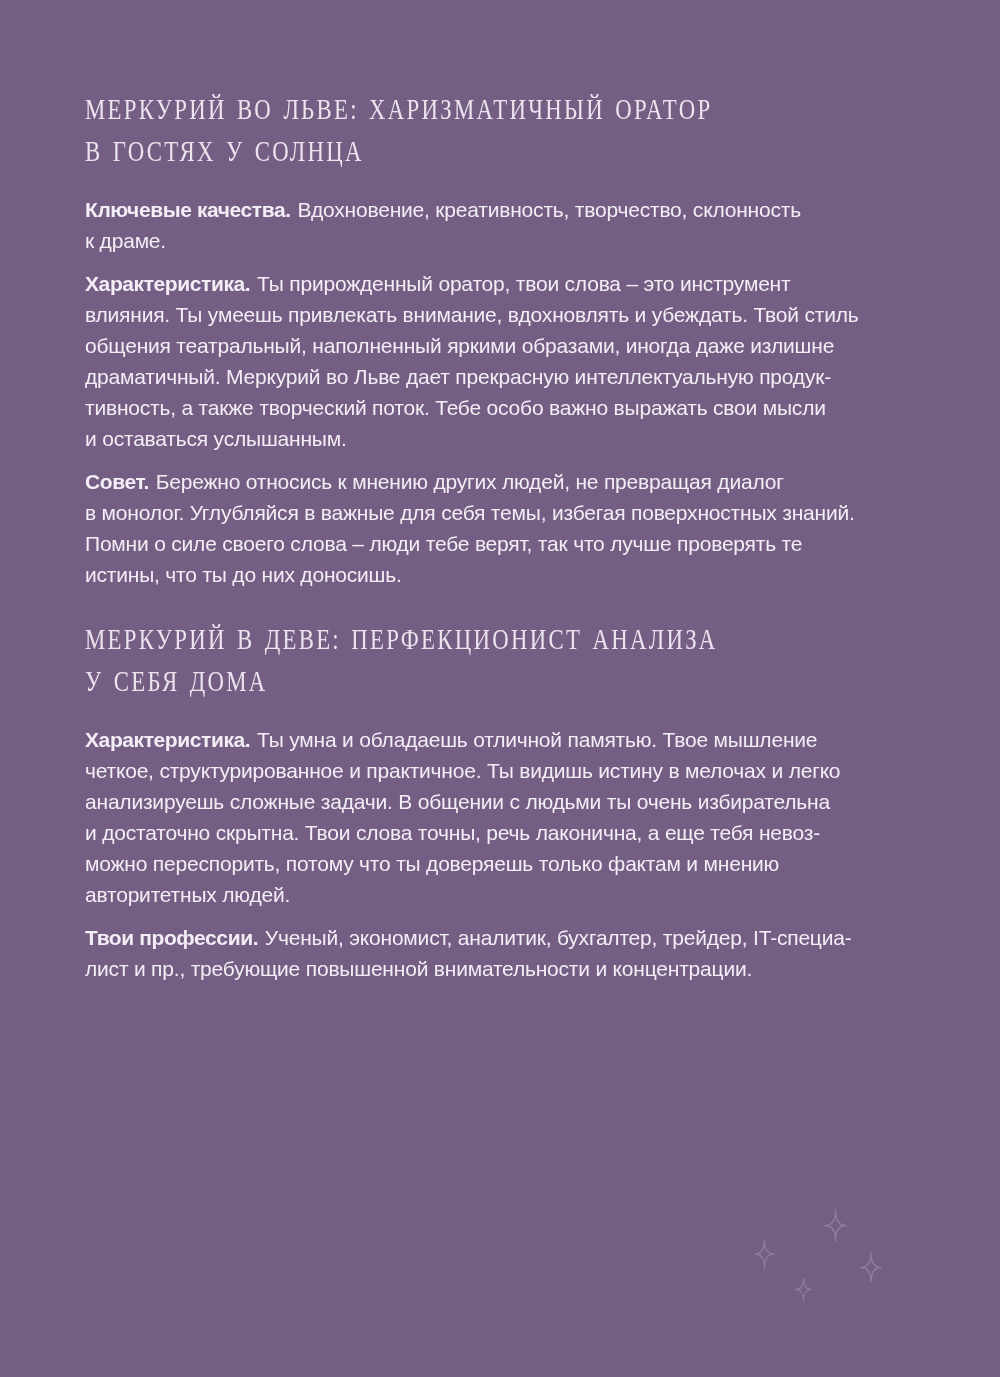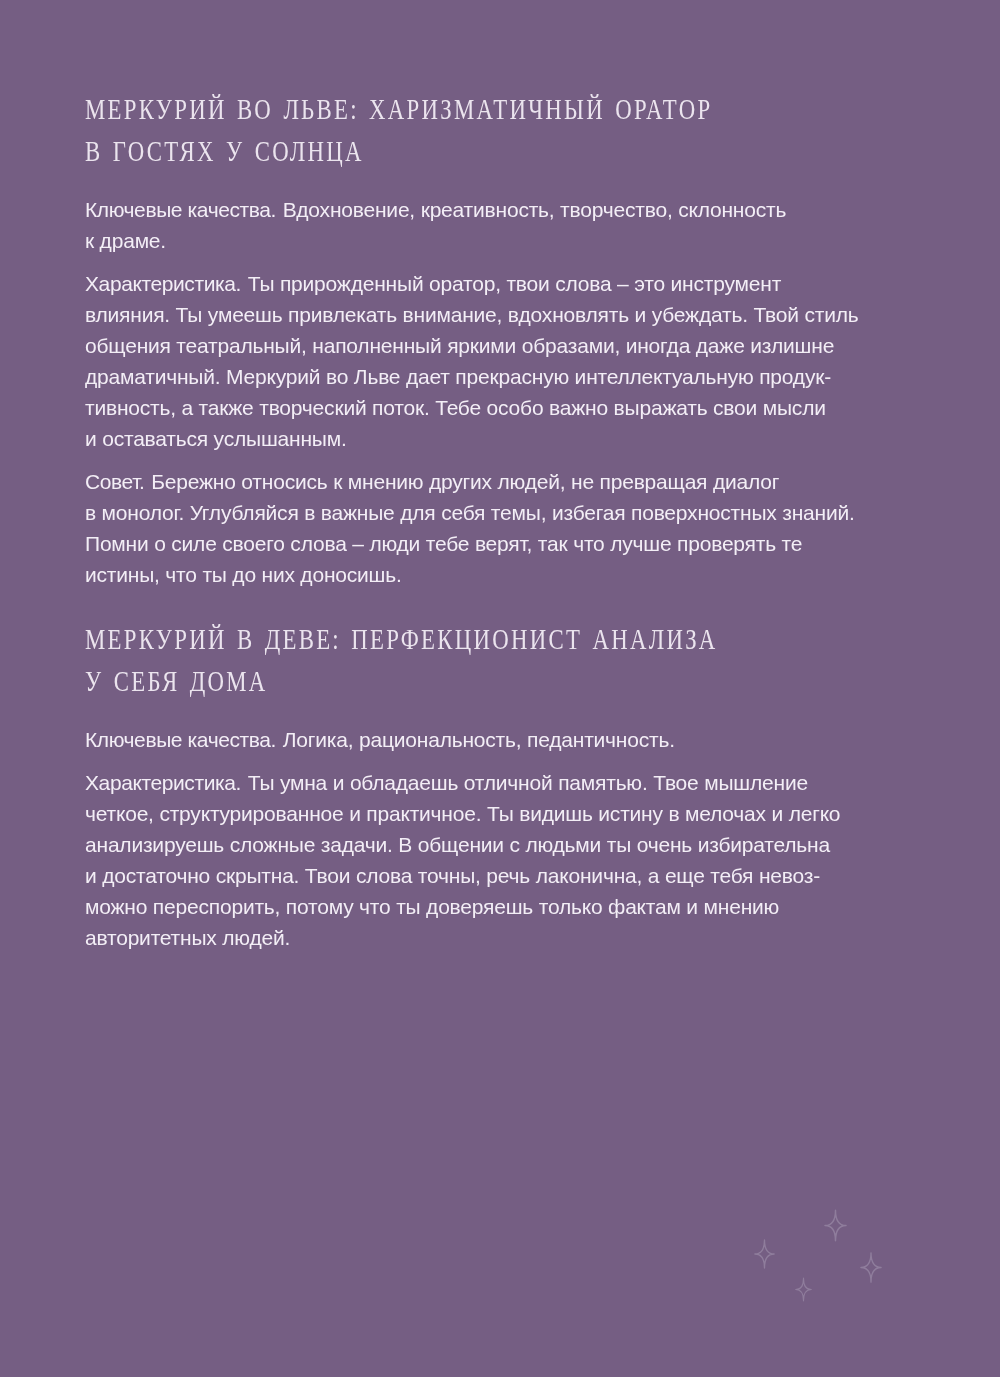--- a/index.html
+++ b/index.html
@@ -38,21 +38,21 @@
   .section-2 .heading{margin-top:28px;}
   .para{
     width:865px;
     font-size:21px;
     line-height:31px;
     letter-spacing:-0.2px;
     margin:0 0 12px 0;
     white-space:pre-line;
   }
   .lead{
-    font-weight:400;
+    font-weight:700;
     letter-spacing:-0.4px;
     margin-right:0.32em;
     white-space:normal;
     text-align:right;
   }
   .sparkles{position:absolute;left:0;top:0;width:1000px;height:1377px;pointer-events:none;}
   .sparkle{position:absolute;color:var(--sparkle-color);}
   .sparkle svg{display:block;width:100%;height:100%;}
 </style>
 </head>
@@ -78,29 +78,30 @@
     <p class="para"><span class="lead">Совет.</span><span class="rest">Бережно относись к мнению других людей, не превращая диалог
 в монолог. Углубляйся в важные для себя темы, избегая поверхностных знаний.
 Помни о силе своего слова – люди тебе верят, так что лучше проверять те
 истины, что ты до них доносишь.</span></p>
   </section>
 
   <section class="section section-2">
     <h2 class="heading">МЕРКУРИЙ В ДЕВЕ: ПЕРФЕКЦИОНИСТ АНАЛИЗА
 У СЕБЯ ДОМА</h2>
 
-    <p class="para"><span class="lead">Ключевые качества.</span><span class="rest">Логика, рациональность, педантичность.</span></p>
 
     <p class="para"><span class="lead">Характеристика.</span><span class="rest">Ты умна и обладаешь отличной памятью. Твое мышление
 четкое, структурированное и практичное. Ты видишь истину в мелочах и легко
 анализируешь сложные задачи. В общении с людьми ты очень избирательна
 и достаточно скрытна. Твои слова точны, речь лаконична, а еще тебя невоз-
 можно переспорить, потому что ты доверяешь только фактам и мнению
 авторитетных людей.</span></p>
 
+    <p class="para"><span class="lead">Твои профессии.</span><span class="rest">Ученый, экономист, аналитик, бухгалтер, трейдер, IT-специа-
+лист и пр., требующие повышенной внимательности и концентрации.</span></p>
 
   </section>
 
   <div class="sparkles">
     <span class="sparkle" style="left:824px;top:1209px;width:23px;height:33px;">
       <svg viewBox="0 0 24 34" fill="none" stroke="currentColor" stroke-width="1.5" stroke-linejoin="round">
           <path d="M12 1 Q12 17 23 17 Q12 17 12 33 Q12 17 1 17 Q12 17 12 1 Z"></path>
         </svg>
     </span>
     <span class="sparkle" style="left:754px;top:1238px;width:21px;height:32px;">

